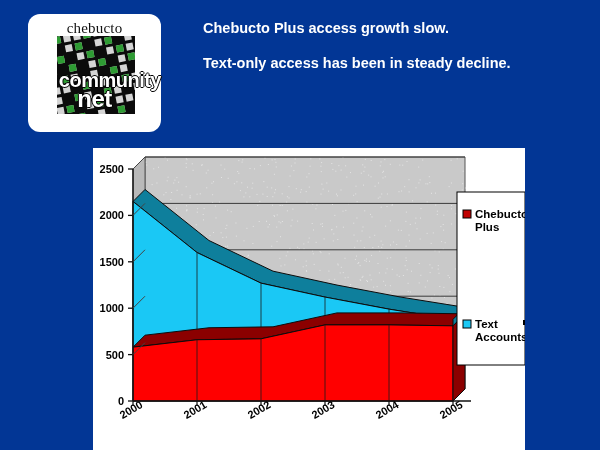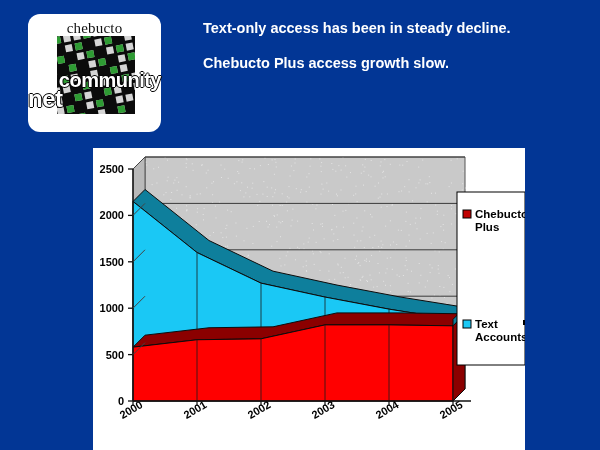--- a/index.html
+++ b/index.html
@@ -27,21 +27,21 @@
   }
   .logo-grid svg{display:block;}
   .logo-word{
     position:absolute;left:0;top:56px;width:133px;text-align:right;
     font-family:"Liberation Sans", sans-serif;font-weight:bold;
     font-size:20px;color:#ffffff;letter-spacing:-0.5px;
     text-shadow:1px 0 0 #000,-1px 0 0 #000,0 1px 0 #000,0 -1px 0 #000;
     line-height:20px;
   }
   .logo-word2{
-    position:absolute;left:0;top:74px;width:133px;text-align:left;
+    position:absolute;left:0;top:74px;width:133px;text-align:center;
     font-family:"Liberation Sans", sans-serif;font-weight:bold;
     font-size:24px;color:#ffffff;letter-spacing:-0.5px;
     text-shadow:1px 0 0 #000,-1px 0 0 #000,0 1px 0 #000,0 -1px 0 #000;
     line-height:22px;
   }
 
   
   .bullets{position:absolute;left:203px;top:20px;width:380px;}
   .bullet{
     color:#ffffff;font-weight:bold;font-size:14.5px;
@@ -160,22 +160,22 @@
             </g>
           </g>
         </svg>
       </div>
       <div class="logo-word">community</div>
       <div class="logo-word2">net</div>
     </div>
   </div>
 
   <div class="bullets">
+    <div class="bullet">Chebucto Plus access growth slow.</div>
     <div class="bullet">Text-only access has been in steady decline.</div>
-    <div class="bullet">Chebucto Plus access growth slow.</div>
   </div>
 
   <div class="chart-panel">
     <svg class="chart-svg" id="chart" width="432" height="302" viewBox="0 0 432 302">
         <g>
           <polygon points="52,9 372,9 372,241 52,241" fill="#c9c9c9" stroke="#555" stroke-width="1"></polygon>
           <polygon points="40,21 52,9 52,241 40,253" fill="#b9b9b9" stroke="#555" stroke-width="1"></polygon>
           <polygon points="40,253 52,241 372,241 360,253" fill="#c2c2c2" stroke="#555" stroke-width="1"></polygon>
         </g>
         <g opacity="0.5">

